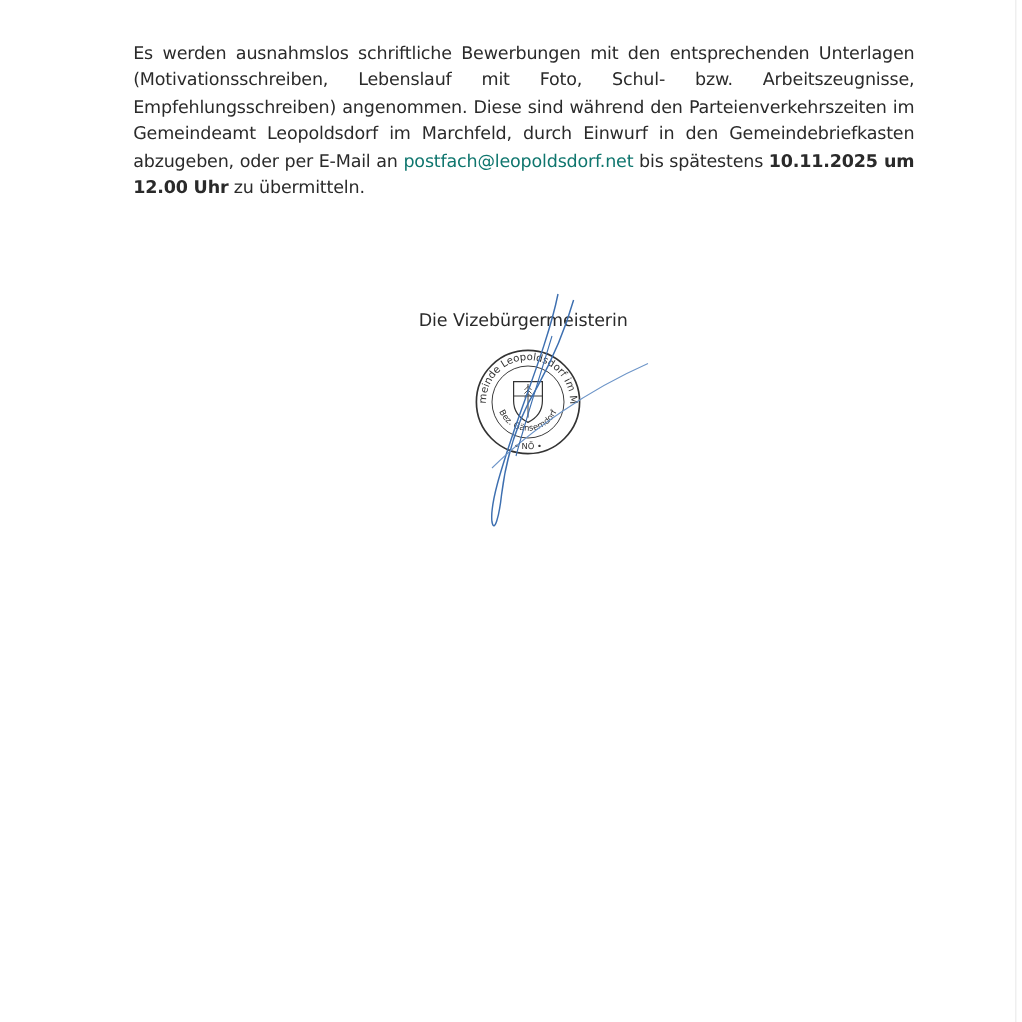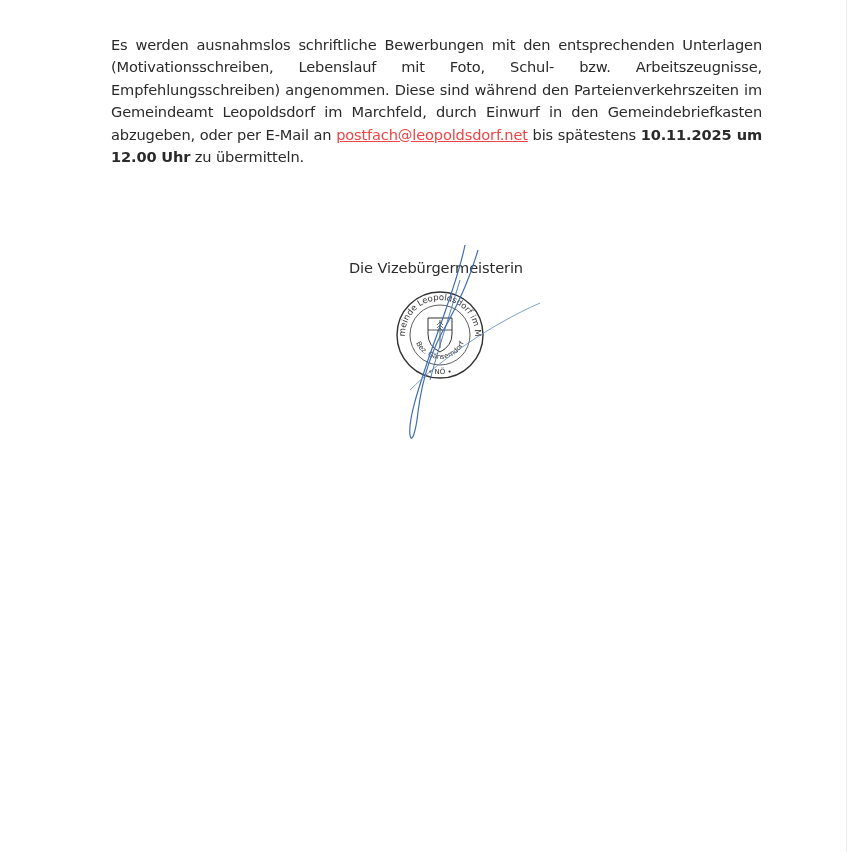--- a/index.html
+++ b/index.html
@@ -5,21 +5,21 @@
   html, body { margin: 0; padding: 0; }
   body {
     width: 852px; height: 852px; background: #ffffff; position: relative; overflow: hidden;
     font-family: "DejaVu Sans", "Liberation Sans", sans-serif; color: #2a2a2a;
   }
   .page-edge { position: absolute; left: 846px; top: 0; width: 1px; height: 852px; background: #ececec; }
   .body-text {
     position: absolute; left: 111px; top: 34px; width: 651px;
     font-size: 14.6px; line-height: 22.4px; text-align: justify; letter-spacing: -0.15px;
   }
-  .body-text a { color: #ef4444; text-decoration: underline; }
+  .body-text a { color: #0f766e; }
   .body-text b { font-weight: bold; }
   .sig-block { position: absolute; left: 300px; top: 228px; width: 272px; text-align: center; font-size: 14.6px; line-height: 24px; letter-spacing: -0.1px; margin-top: 28px; }
   .stamp { position: absolute; left: 395px; top: 290px; width: 90px; height: 90px; }
   .signature { position: absolute; left: 370px; top: 240px; width: 180px; height: 205px; pointer-events: none; }
 </style>
 </head>
 <body>
 
 <div class="page-edge"></div>
 

